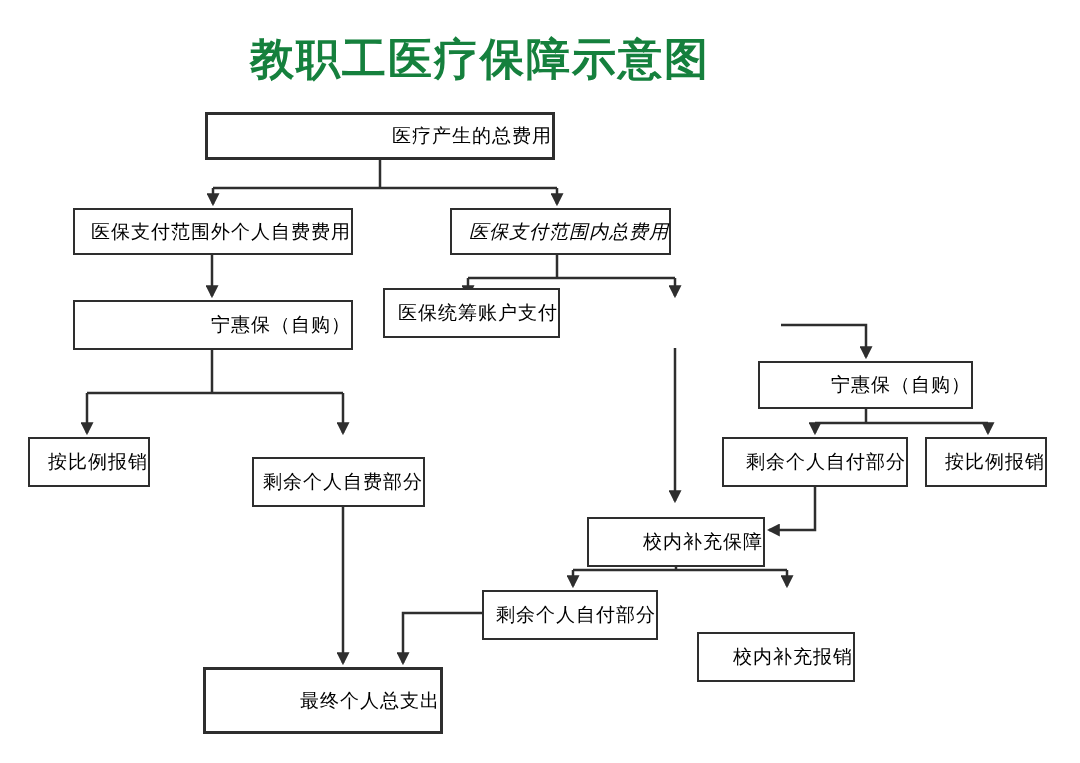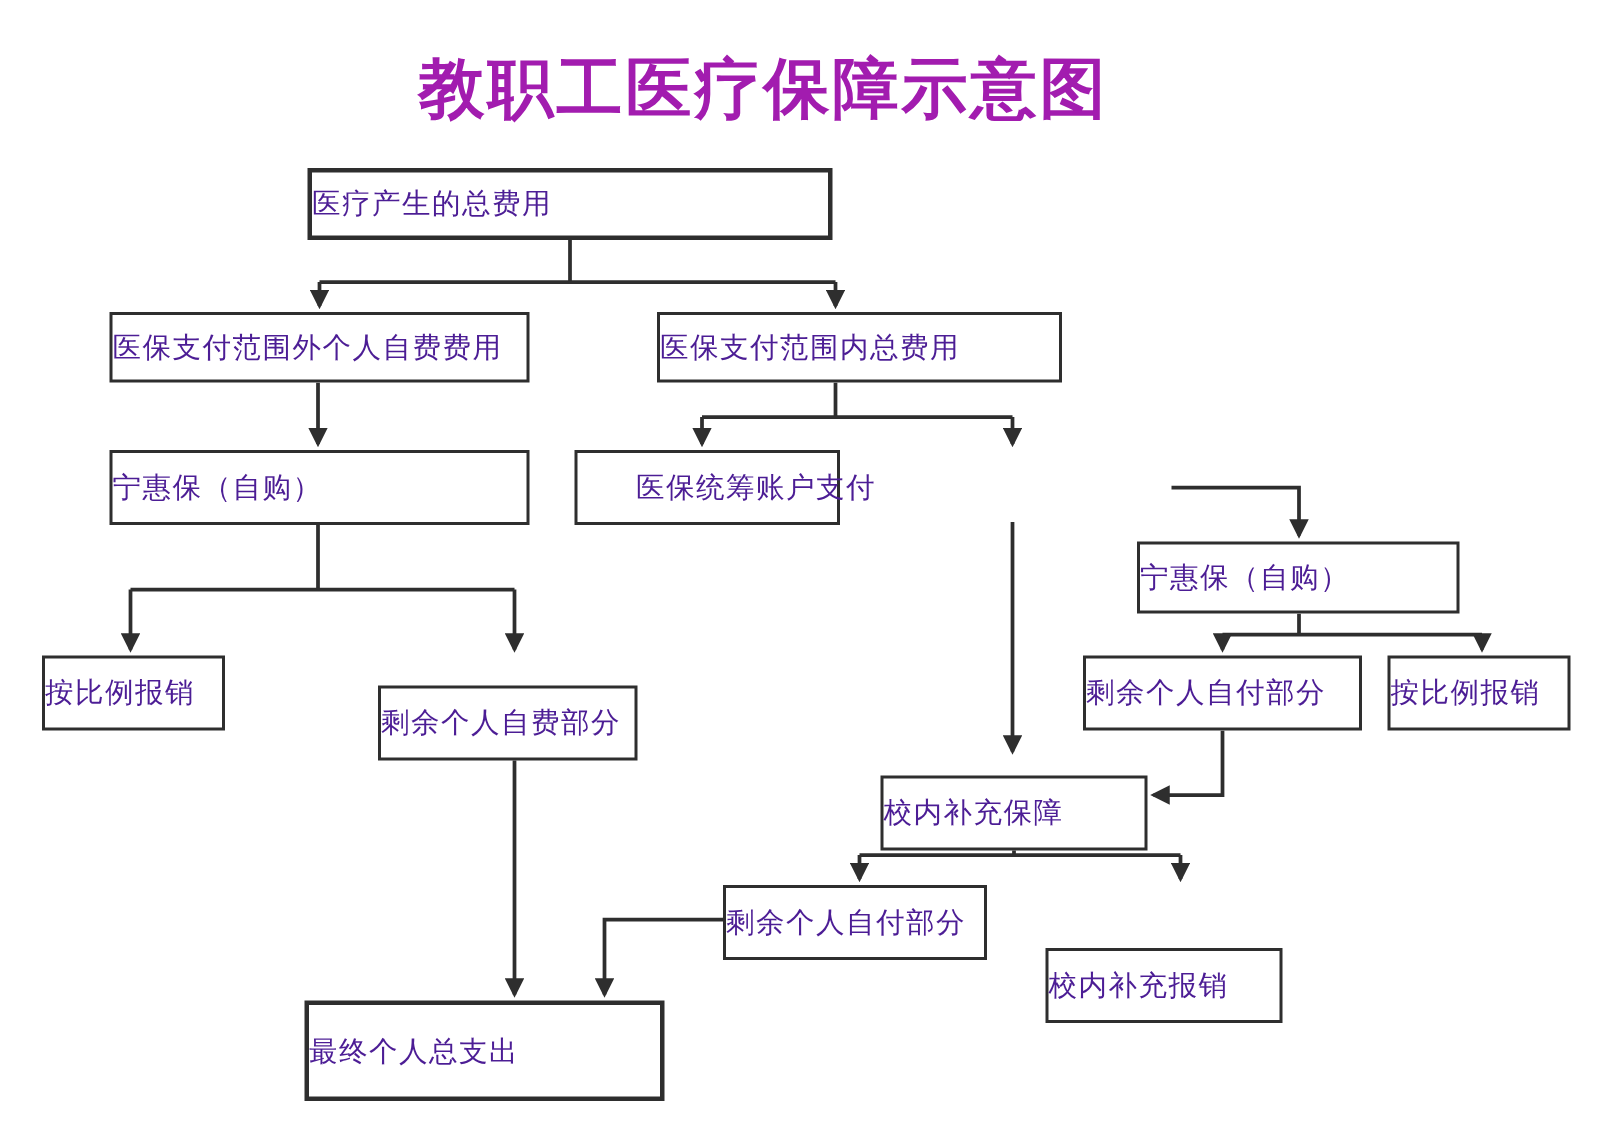--- a/index.html
+++ b/index.html
@@ -9,42 +9,41 @@
     background:#ffffff;
     font-family:"Liberation Sans","DejaVu Sans",sans-serif;
     overflow:hidden;
   }
   #title{
     position:absolute;
     left:0;top:30px;width:960px;
     text-align:center;
     font-size:44px;
     font-weight:bold;
-    color:#a21caf;
+    color:#15803d;
     letter-spacing:2px;
-    padding-left:29px;
   }
   svg.connectors{position:absolute;left:0;top:0;}
   .node{
     position:absolute;
     box-sizing:border-box;
-    display:flex;align-items:center;justify-content:flex-start;
+    display:flex;align-items:center;justify-content:flex-end;
     border:2px solid #2e2e2e;
     background:#ffffff;
     font-size:19px;
-    color:#4c1d95;
+    color:#000000;
     letter-spacing:1px;
     white-space:nowrap;
   }
   
   .n-total_fee{left:205px;top:112px;width:350px;height:48px;border-width:3px;}
   .n-out_of_scope{left:73px;top:208px;width:280px;height:47px;}
-  .n-in_scope{left:438px;top:208px;width:270px;height:47px;}
+  .n-in_scope{left:450px;top:208px;width:221px;height:47px;font-style:italic;}
   .n-ninghuibao_left{left:73px;top:300px;width:280px;height:50px;}
-  .n-pooled_account{left:383px;top:300px;width:177px;height:50px;padding-left:39px;}
+  .n-pooled_account{left:383px;top:288px;width:177px;height:50px;padding-left:39px;}
   .n-self_pay{left:568px;top:300px;width:213px;height:48px;}
   .n-ninghuibao_right{left:758px;top:361px;width:215px;height:48px;}
   .n-proportional_left{left:28px;top:437px;width:122px;height:50px;}
   .n-remaining_self_fee{left:252px;top:437px;width:173px;height:50px;margin-top:20px;}
   .n-remaining_self_pay_right{left:722px;top:437px;width:186px;height:50px;}
   .n-proportional_right{left:925px;top:437px;width:122px;height:50px;}
   .n-school_supplement{left:587px;top:517px;width:178px;height:50px;}
   .n-remaining_self_pay_bottom{left:482px;top:590px;width:176px;height:50px;}
   .n-school_reimburse{left:697px;top:590px;width:158px;height:50px;margin-top:42px;}
   .n-final_total{left:203px;top:667px;width:240px;height:67px;border-width:3px;}

